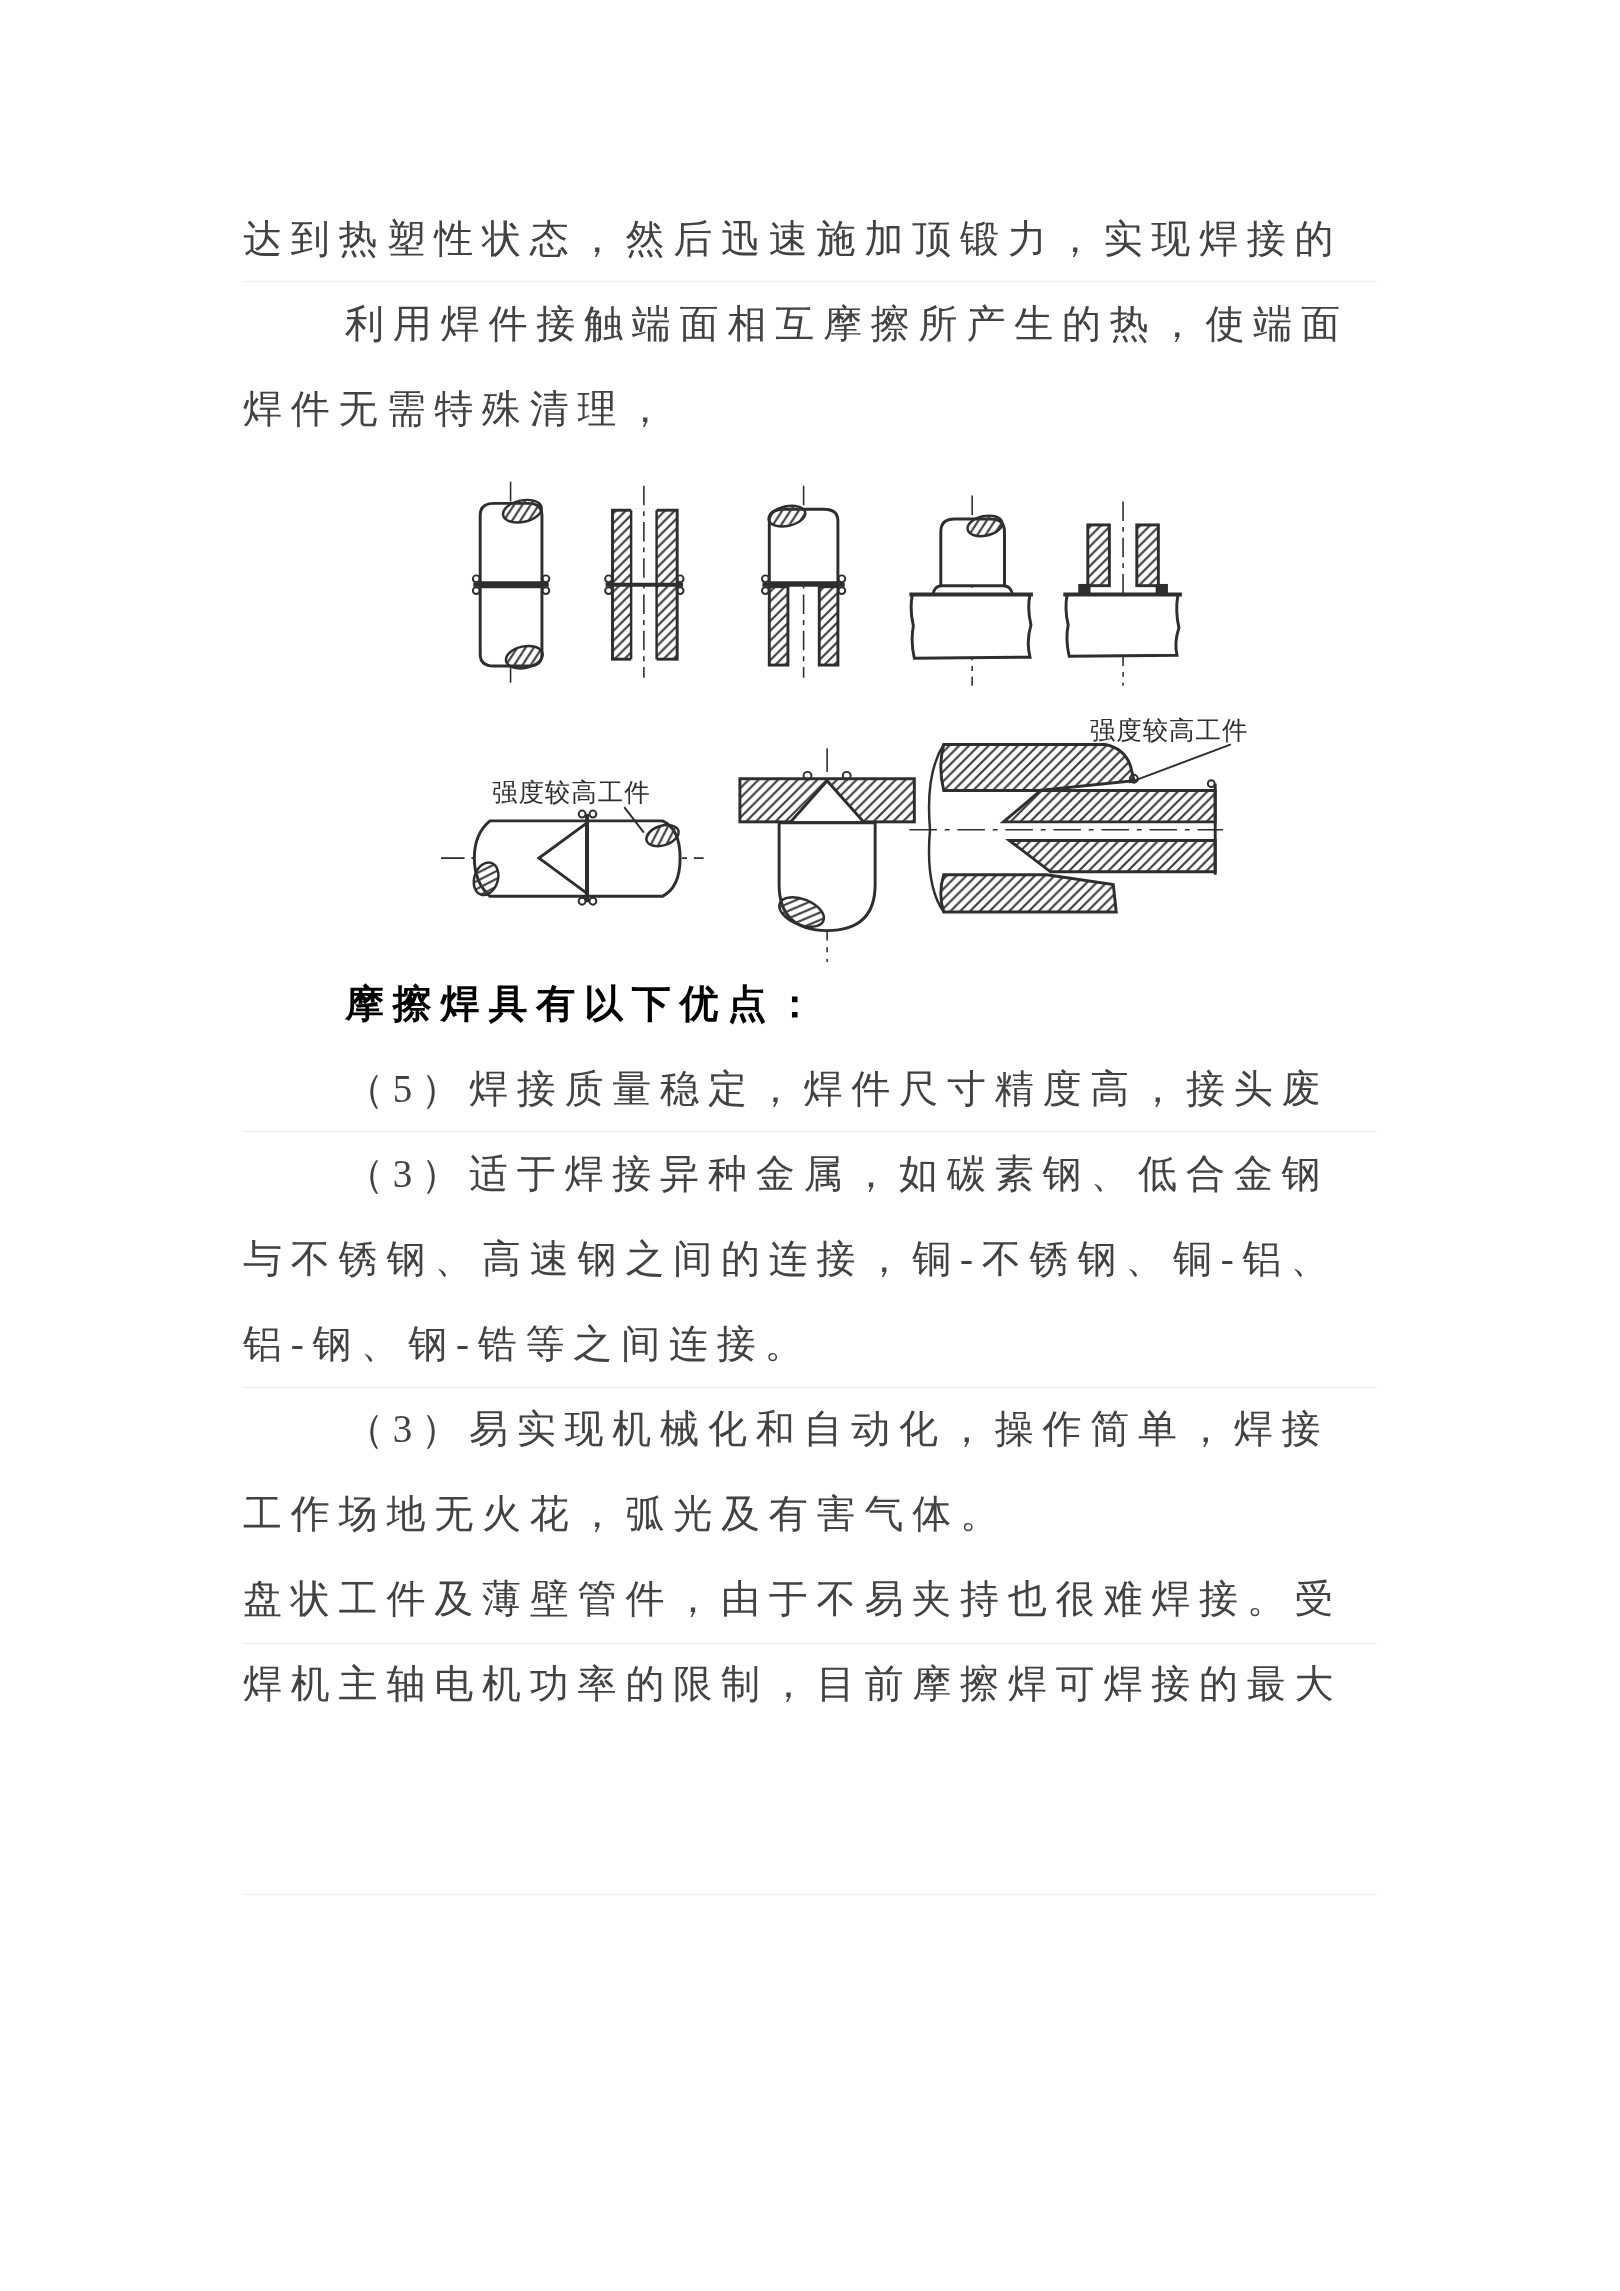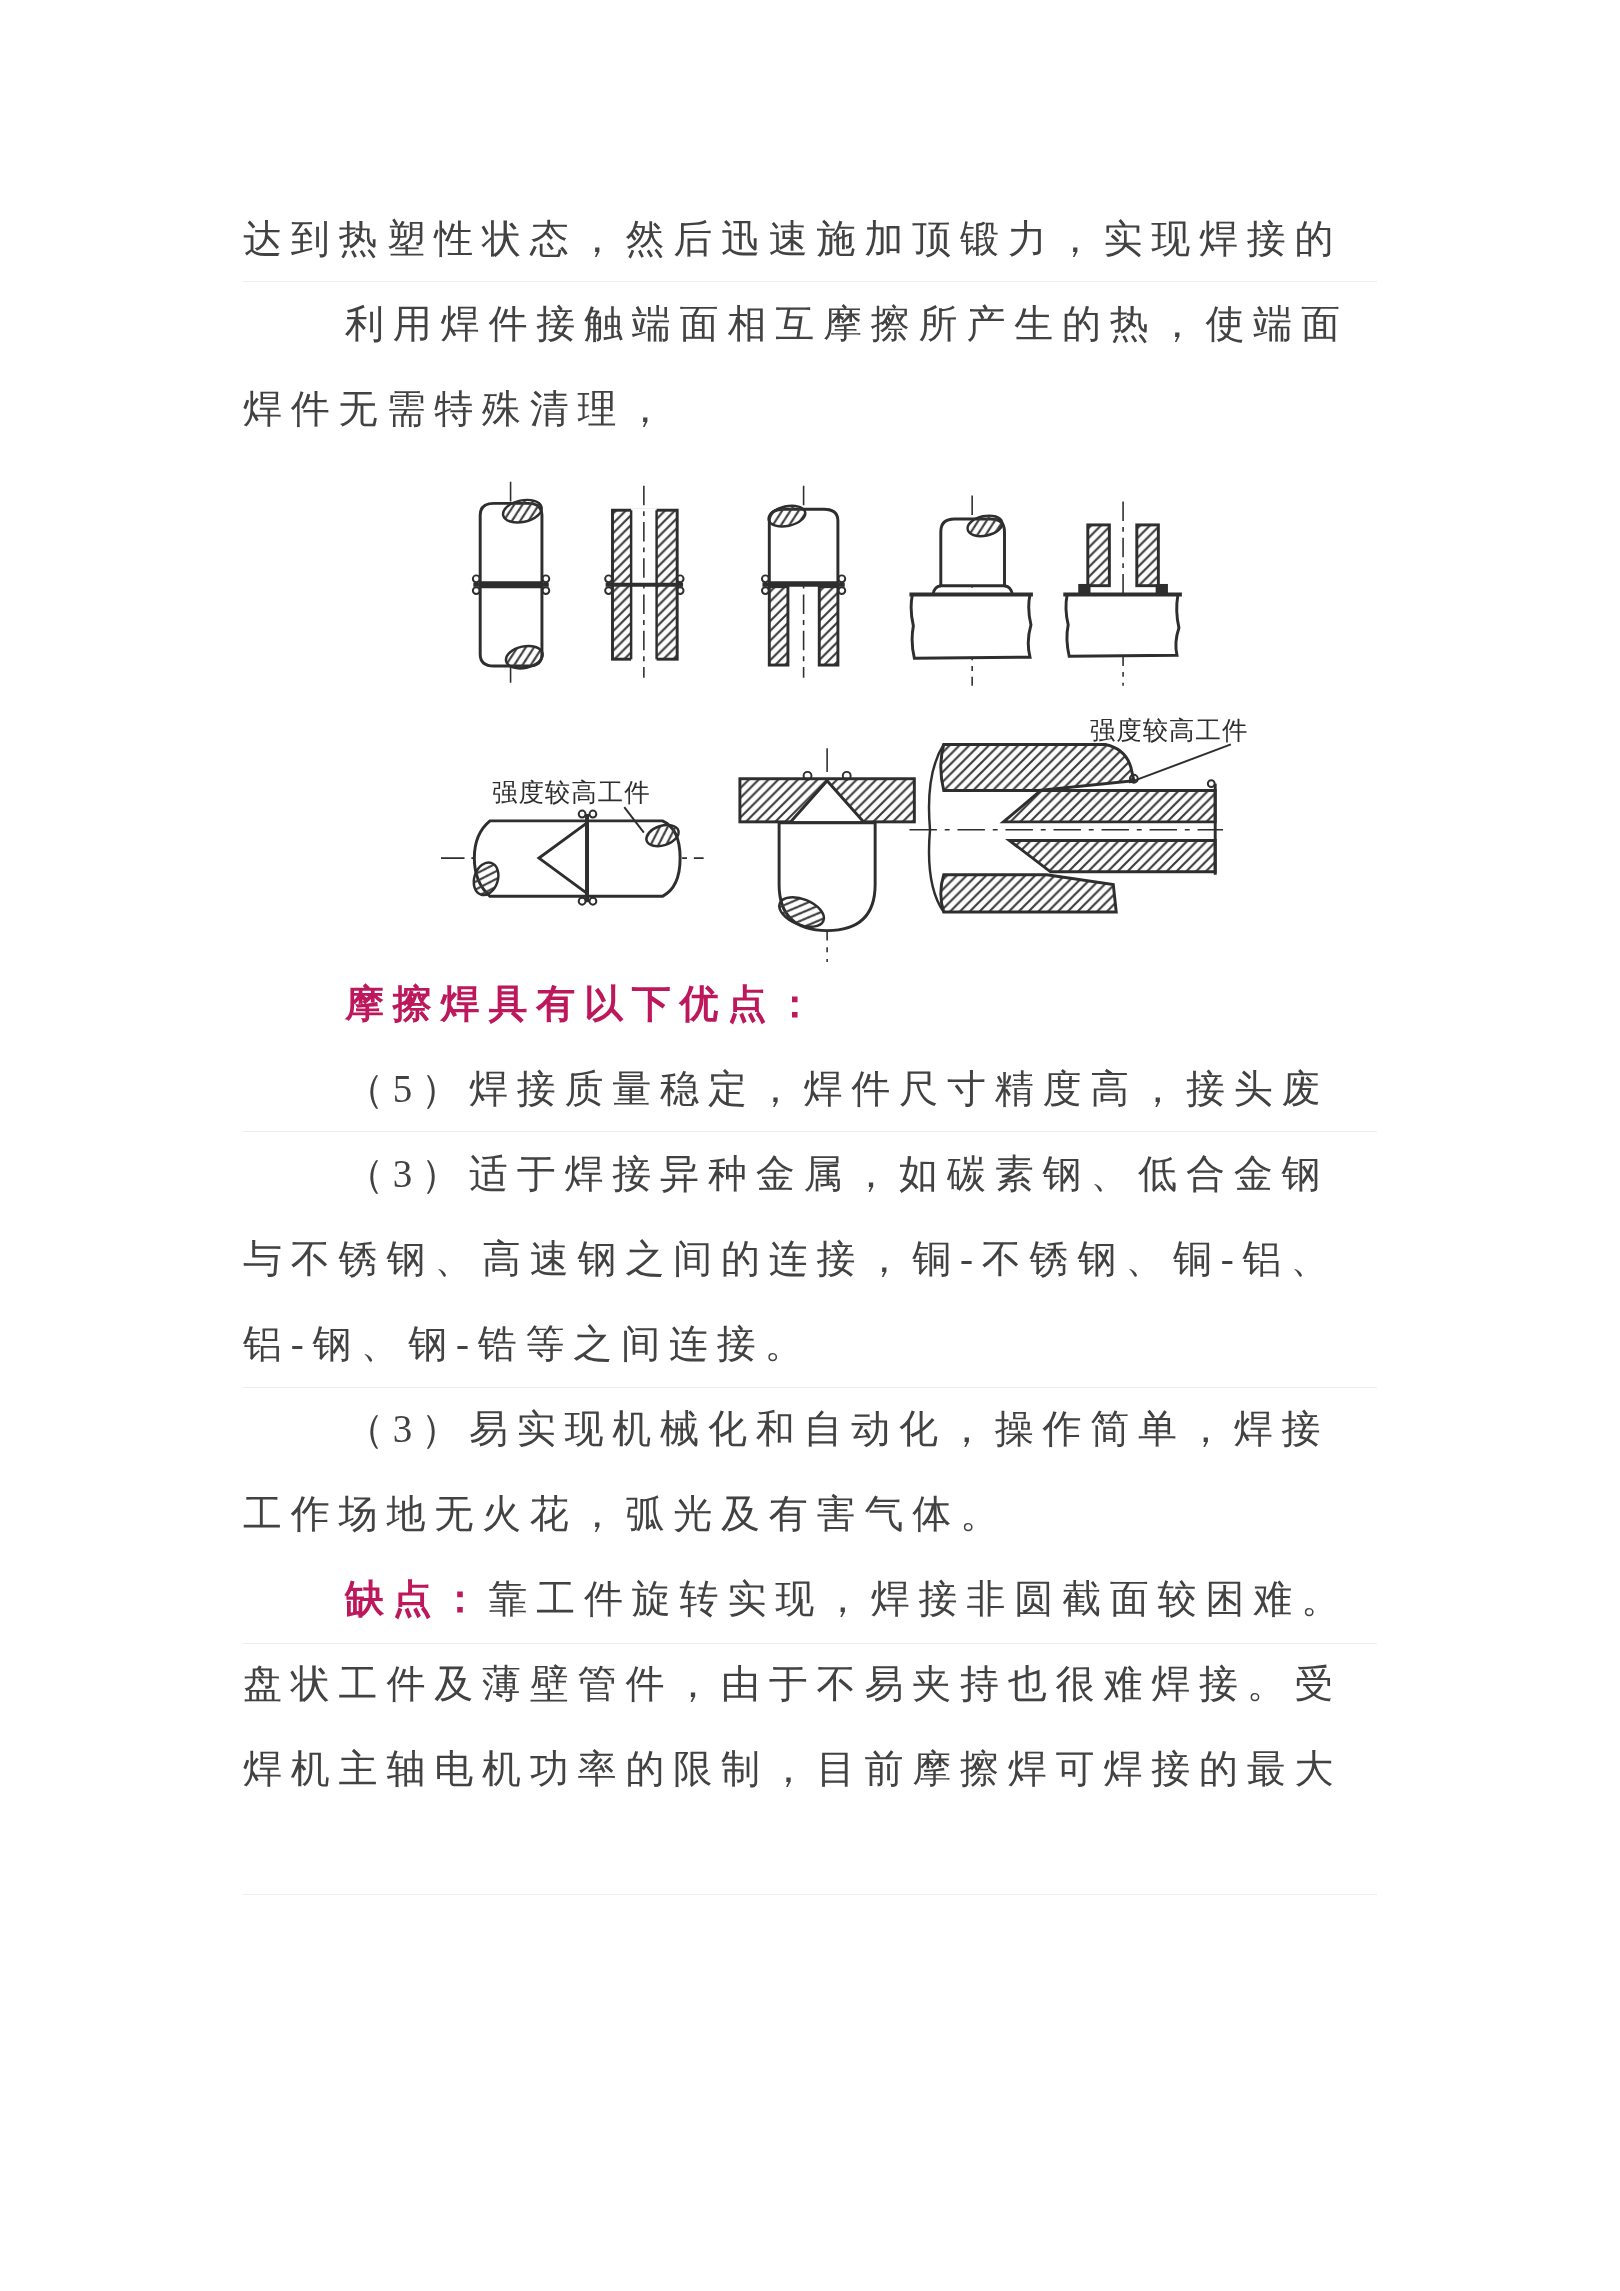--- a/index.html
+++ b/index.html
@@ -11,21 +11,21 @@
   .page{position:absolute;inset:0;background:#ffffff;}
   .rule{position:absolute;left:243px;width:1134px;height:1px;background:#ededed;}
   .block{position:absolute;left:243px;width:1137px;}
   .block-a{top:196px;}
   .block-b{top:961px;}
   .ln{
     height:85px;line-height:85px;font-size:39px;letter-spacing:8.8px;
     color:#424242;white-space:nowrap;
   }
   .ln.indent{padding-left:102px;}
-  .blue{color:#be185d;}
+  .blue{color:#000000;}
   .bold{font-weight:bold;}
   .figure{position:absolute;left:294px;top:472px;width:1078px;height:490px;}
   .figure svg{display:block;width:100%;height:100%;}
   svg text{
     font-family:"Liberation Serif","DejaVu Serif",serif;
     font-size:26px;fill:#2e2e2e;letter-spacing:1px;
   }
 </style>
 </head>
 <body>
@@ -152,19 +152,18 @@
   </div>
 
   <div class="block block-b">
     <div class="ln indent blue bold">摩擦焊具有以下优点：</div>
     <div class="ln indent">（5）焊接质量稳定，焊件尺寸精度高，接头废</div>
     <div class="ln indent">（3）适于焊接异种金属，如碳素钢、低合金钢</div>
     <div class="ln">与不锈钢、高速钢之间的连接，铜-不锈钢、铜-铝、</div>
     <div class="ln">铝-钢、钢-锆等之间连接。</div>
     <div class="ln indent">（3）易实现机械化和自动化，操作简单，焊接</div>
     <div class="ln">工作场地无火花，弧光及有害气体。</div>
-    <div class="ln indent"><span class="blue bold">缺点：</span><span>靠工件旋转实现，焊接非圆截面较困难。</span></div>
     <div class="ln">盘状工件及薄壁管件，由于不易夹持也很难焊接。受</div>
     <div class="ln">焊机主轴电机功率的限制，目前摩擦焊可焊接的最大</div>
   </div>
 
 </div>
 
 
 </body></html>

